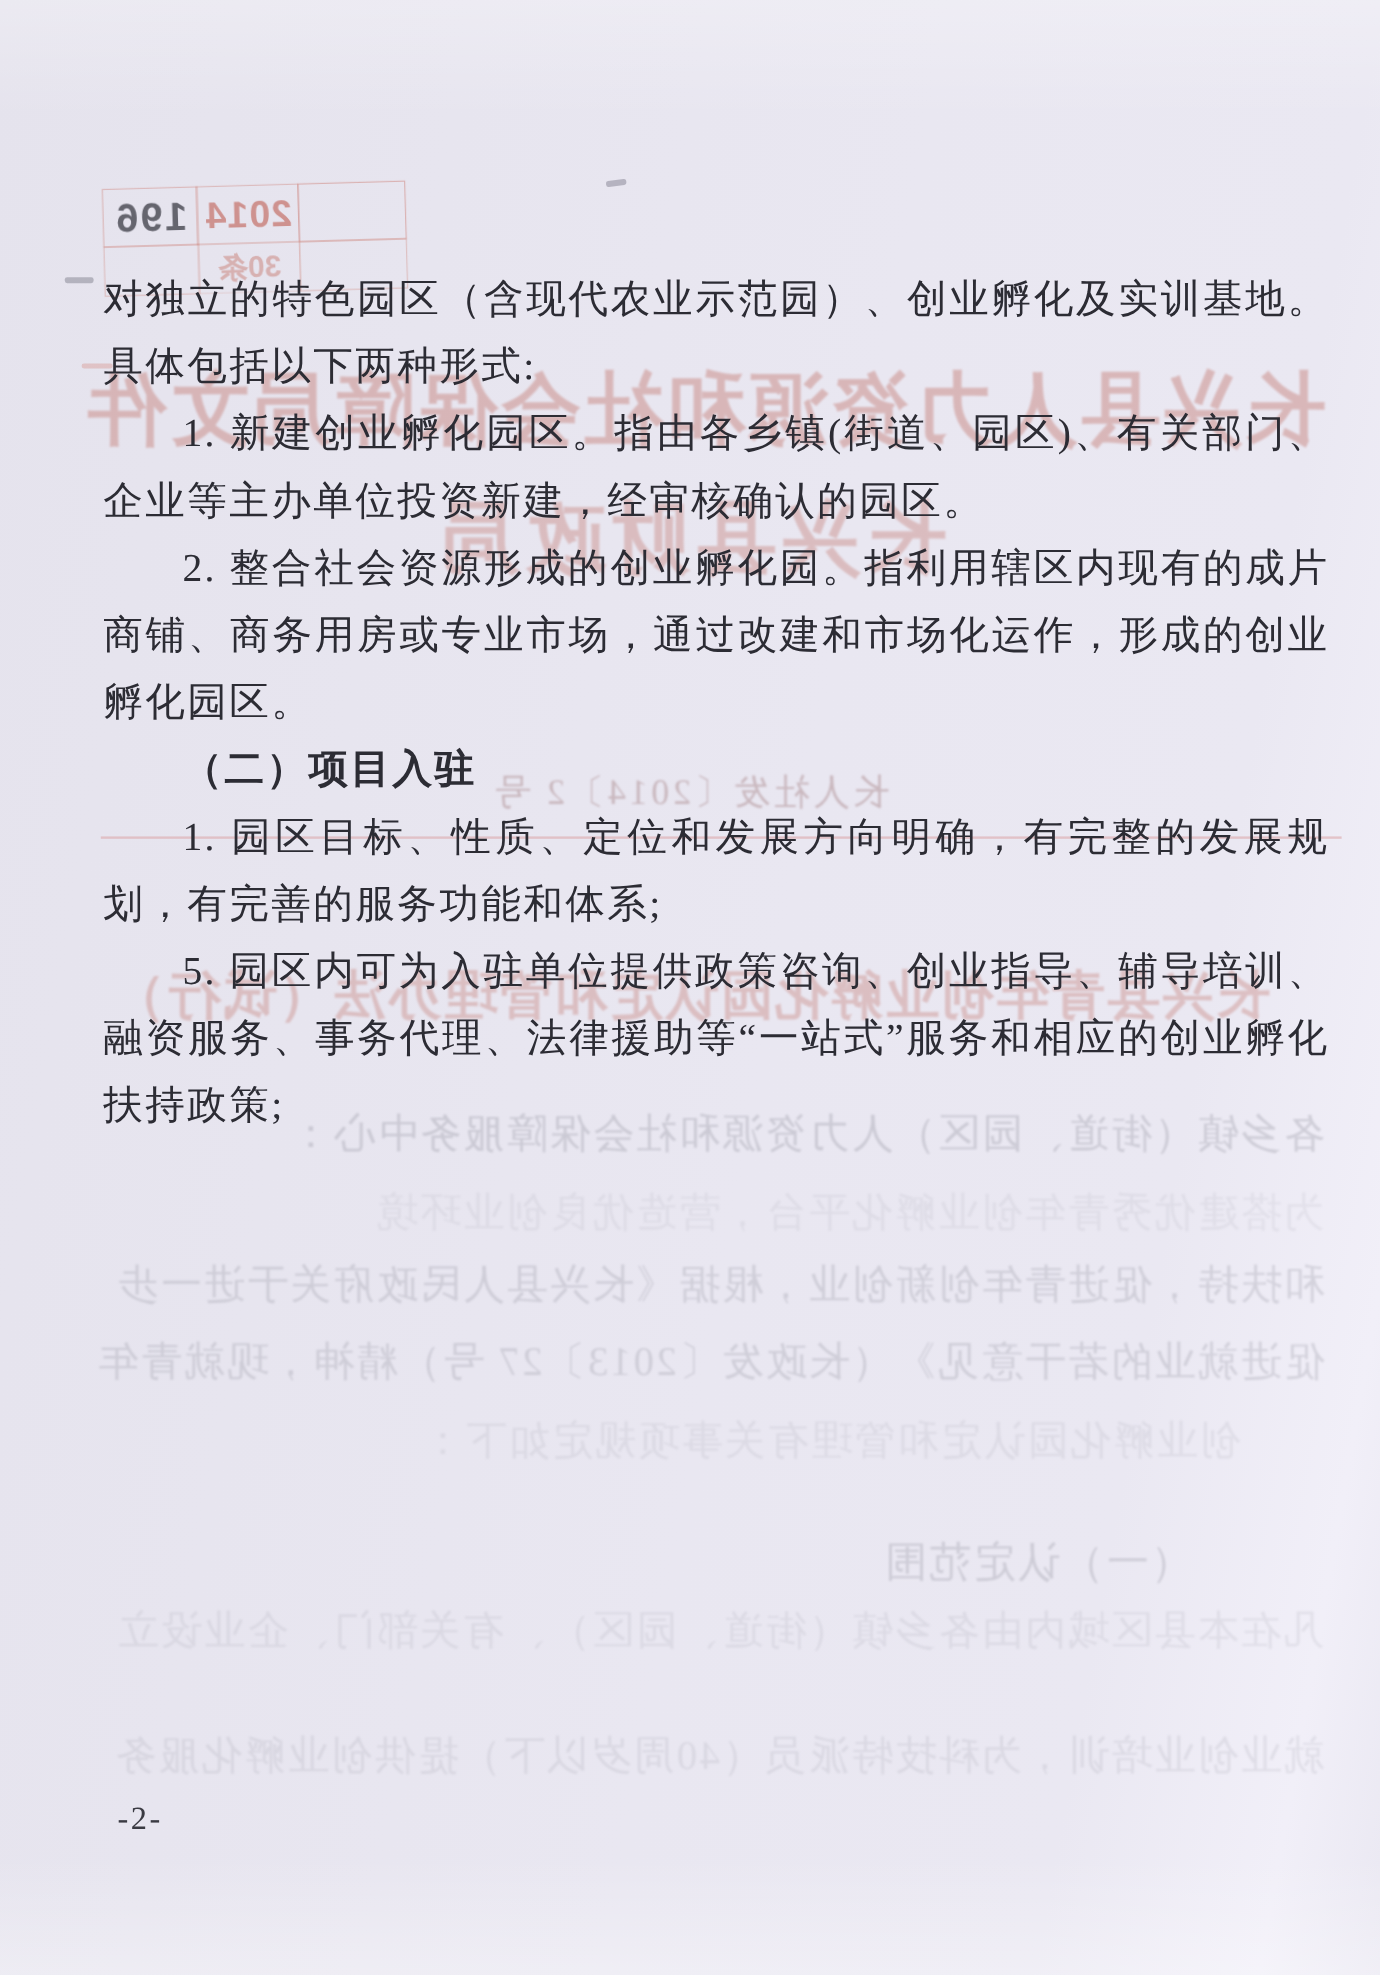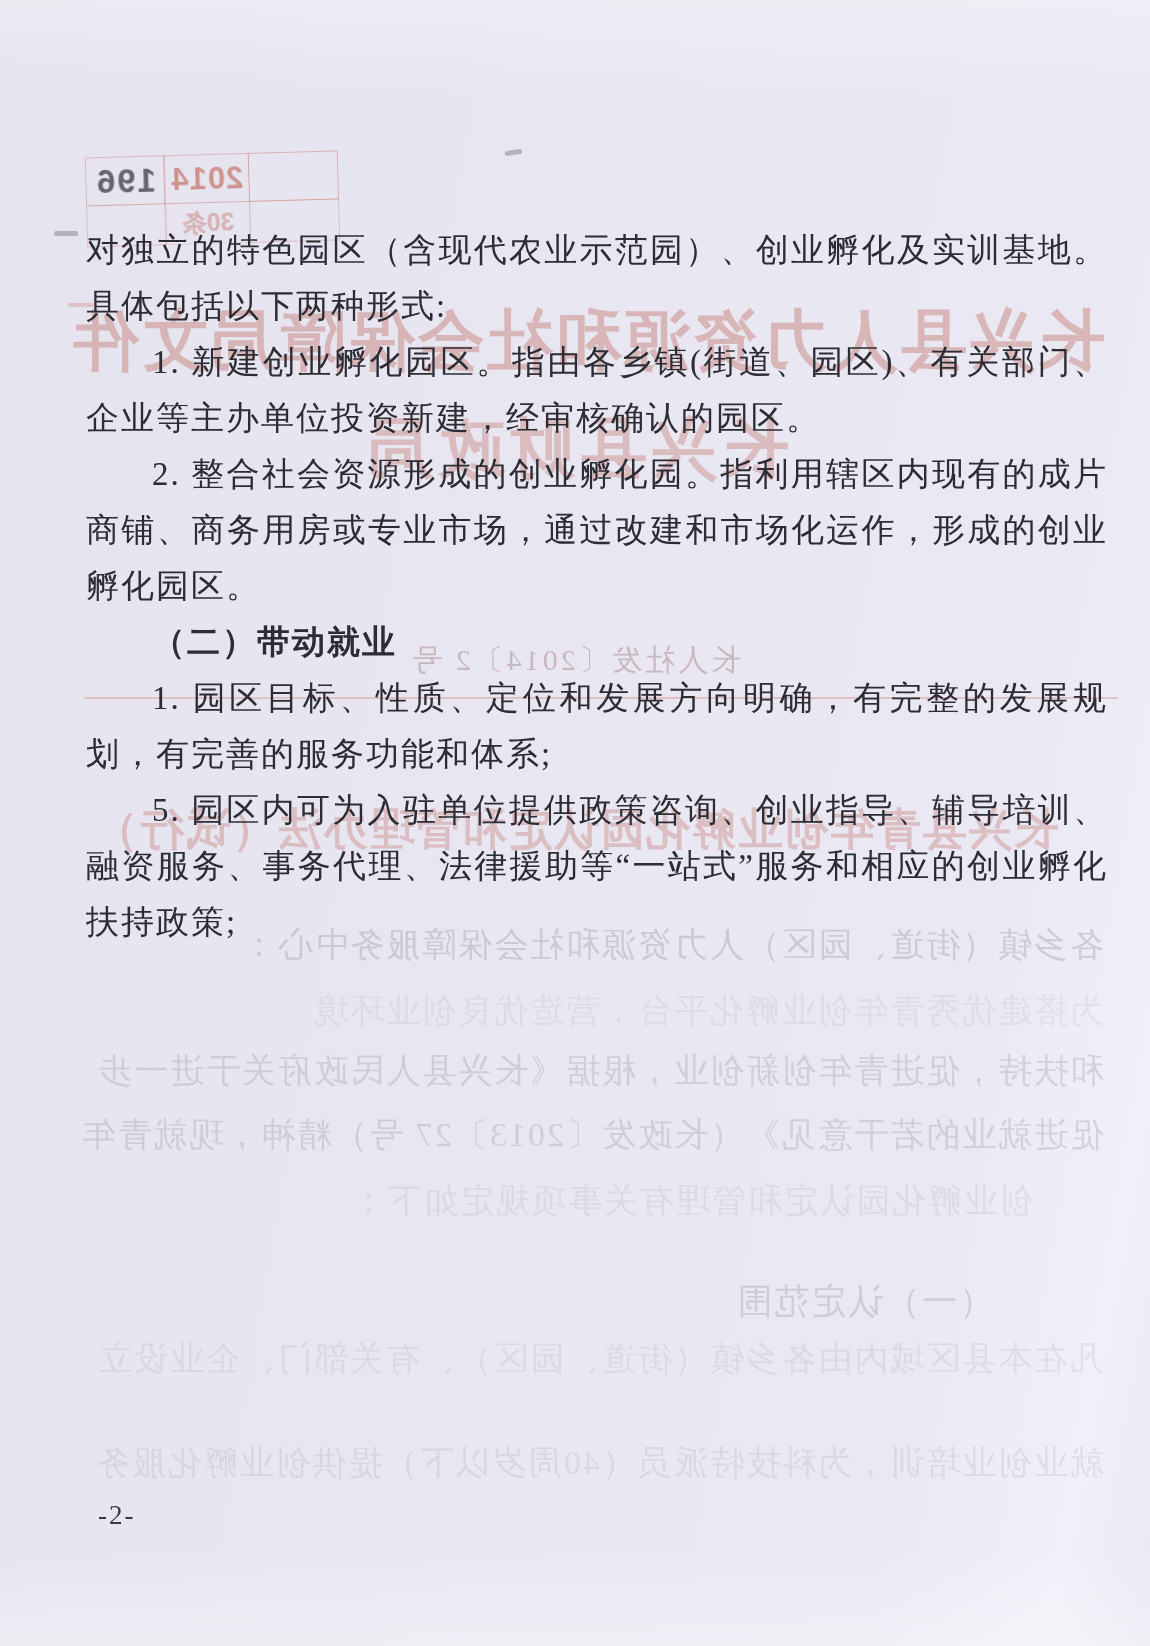--- a/index.html
+++ b/index.html
@@ -114,20 +114,20 @@
   <div class="rule-pink"></div>
 
   <div class="art art-dash-top"></div>
   <div class="art art-tick-left"></div>
   <div class="art art-dash-pink"></div>
 
   <div class="bodytext">
     <p class="noindent">对独立的特色园区（含现代农业示范园）、创业孵化及实训基地。具体包括以下两种形式:</p>
     <p>1. 新建创业孵化园区。指由各乡镇(街道、园区)、有关部门、企业等主办单位投资新建，经审核确认的园区。</p>
     <p>2. 整合社会资源形成的创业孵化园。指利用辖区内现有的成片商铺、商务用房或专业市场，通过改建和市场化运作，形成的创业孵化园区。</p>
-    <p class="heading">（二）带动就业</p>
+    <p class="heading">（二）项目入驻</p>
     <p>1. 园区目标、性质、定位和发展方向明确，有完整的发展规划，有完善的服务功能和体系;</p>
     <p>5. 园区内可为入驻单位提供政策咨询、创业指导、辅导培训、融资服务、事务代理、法律援助等“一站式”服务和相应的创业孵化扶持政策;</p>
   </div>
 
   <div class="pagenum">-2-</div>
 
 </div>
 
 </body></html>

